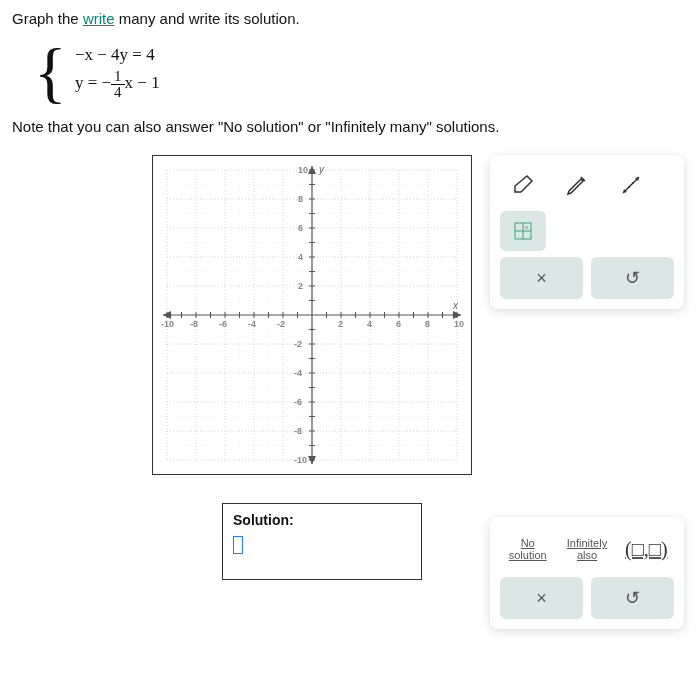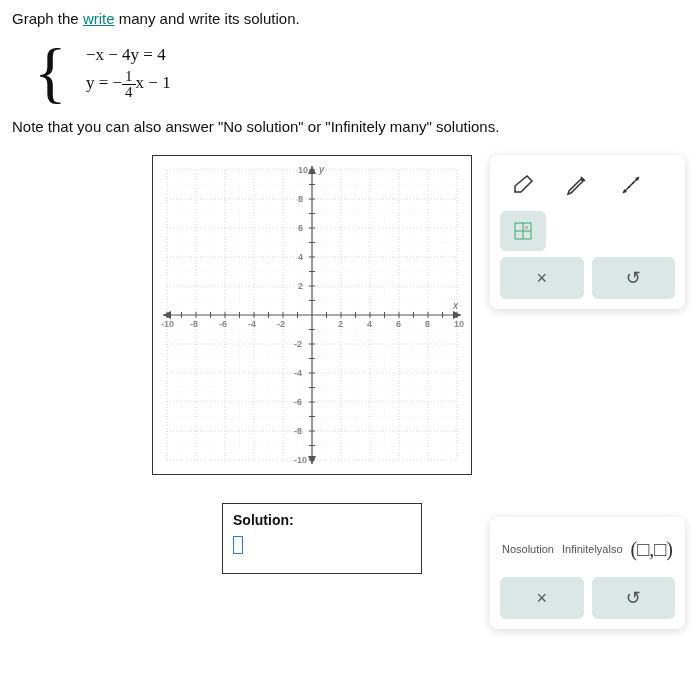--- a/index.html
+++ b/index.html
@@ -9,42 +9,42 @@
     font-family: Arial, Helvetica, sans-serif;
     font-size: 15px;
     color: #111;
     background: #fff;
     width: 696px;
   }
   .system-link { color: #008a7d; text-decoration: underline; }
   .eq-block { margin: 14px 0 14px 22px; font-family: 'Times New Roman', serif; font-size: 17px; }
   .brace { font-size: 68px; line-height: 0.9; display:inline-block; vertical-align: middle; margin-right: 4px; font-weight:100;}
   .eqs { display:inline-block; vertical-align: middle;}
-  .eq-row { margin: 4px 11px; }
+  .eq-row { margin: 4px 0; }
   .frac { display:inline-block; text-align:center; vertical-align: middle; font-size: 15px; line-height: 1;}
   .frac .num { display:block; border-bottom:1px solid #000; padding: 0 3px;}
   .frac .den { display:block; padding: 0 3px;}
   .main-area { margin-top: 20px; display:flex; gap: 18px; align-items:flex-start; padding-left: 140px;}
   .graph-col { width: 320px; }
   .graph-frame { width: 320px; height: 320px; border:1px solid #333; position:relative; background:#fff;}
   .tick-lbl { position:absolute; font-size:9px; color:#888; font-family: Arial, sans-serif; font-weight: bold; }
   .axis-lbl { position:absolute; font-size:10px; color:#666; font-style: italic;}
-  .solution-box { margin-top: 28px; width: 200px; border:1px solid #333; padding: 8px 10px 16px; margin-left: 70px;}
+  .solution-box { margin-top: 28px; width: 200px; border:1px solid #333; padding: 8px 10px 22px; margin-left: 70px;}
   .solution-title { font-weight: bold; font-size: 14px; }
   .sol-cursor { display:inline-block; width: 10px; height: 18px; border:1.5px solid #2a7de1; margin-top:8px;}
   .tools-col { width: 200px; }
   .panel { background:#fff; border-radius: 8px; box-shadow: 0 2px 10px rgba(0,0,0,0.15); padding: 10px; margin-bottom: 18px;}
   .panel .row { display:flex; gap: 8px; }
   .tool-btn { width: 46px; height: 40px; border-radius:6px; display:flex; align-items:center; justify-content:center; cursor:pointer; font-size: 18px; color:#333;}
   .tool-btn.sel { background:#dbe7e5; }
   .tool-btn svg { width: 24px; height: 24px; }
   .action-row { display:flex; gap: 8px; margin-top: 6px; }
   .action-btn { flex:1; height: 42px; border-radius:6px; background:#dbe7e5; display:flex; align-items:center; justify-content:center; cursor:pointer; font-size:18px; color:#555;}
   .answer-panel .opts { display:flex; gap:4px; align-items:center; justify-content:space-between;}
-  .opt-btn { flex:1; height:44px; border-radius:6px; display:flex; flex-direction:row; align-items:center; justify-content:center; cursor:pointer; font-size:11px; color:#555; text-align:center; line-height:1.1; padding: 2px;}
+  .opt-btn { flex:1; height:44px; border-radius:6px; display:flex; flex-direction:column; align-items:center; justify-content:center; cursor:pointer; font-size:11px; color:#555; text-align:center; line-height:1.1; padding: 2px; text-decoration: underline;}
   .opt-btn .big { font-size: 20px; font-family: 'Times New Roman', serif; color:#333;}
   .note-line { margin-top: 0; }
 </style>
 </head>
 <body>
 
 <div>
   <span>Graph the </span><a href="#" class="system-link">write</a><span> many and write its solution.</span>
 </div>
 

